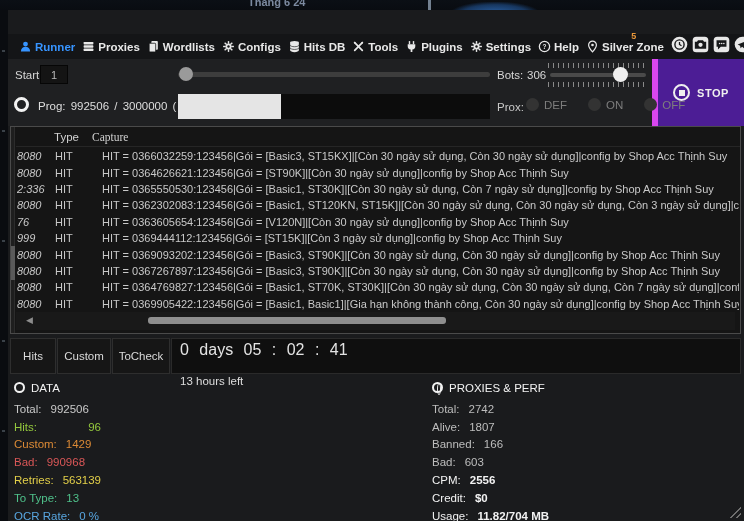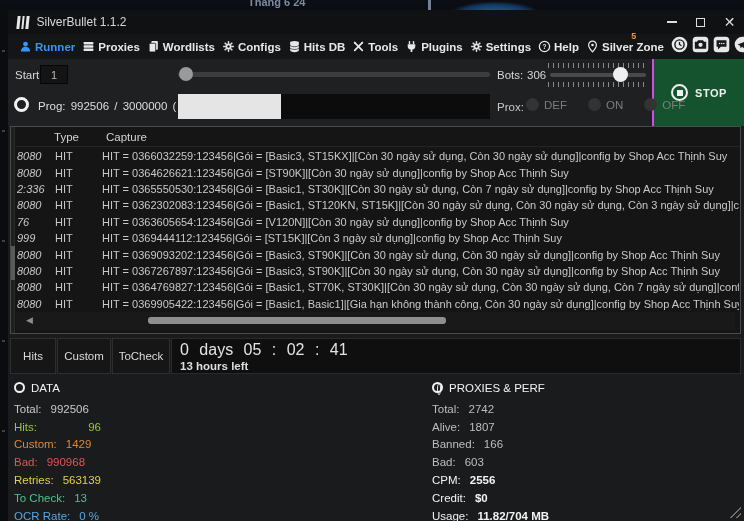--- a/index.html
+++ b/index.html
@@ -42,57 +42,57 @@
   .start-label { position:absolute; left:7px; top:10px; }
   .start-input { position:absolute; left:32px; top:6px; width:28px; height:19px; background:#141414; border:1px solid #060606; color:#b9b9b9; font-size:11px; text-align:center; font-family:inherit; }
   .slider1 { position:absolute; left:170px; top:13px; width:312px; height:5px; background:#3d3d3d; border-radius:3px; }
   .slider1 .handle { position:absolute; left:1px; top:-5px; width:14px; height:14px; border-radius:50%; background:#9a9a9a; }
   .bots-label { position:absolute; left:489px; top:10px; }
   .bots-value { position:absolute; left:519px; top:10px; color:#d6d6d6; font-size:11.5px; }
   .slider2 { position:absolute; left:542px; top:14px; width:96px; height:4px; background:#4a4a4a; border-radius:2px; }
   .slider2 .handle { position:absolute; top:-6px; width:15px; height:15px; border-radius:50%; background:#efefef; margin-left:-7px; }
   .ruler { position:absolute; left:540px; width:100px; height:5px; background:repeating-linear-gradient(90deg,#8a8a8a 0 1px,transparent 1px 5px); }
   .ruler.top { top:4px; } .ruler.bot { top:23px; }
-  .stop-panel { position:absolute; right:0; top:0; width:92px; height:67px; background:#14532d; border-left:2px solid #d946ef; display:flex; align-items:center; justify-content:center; gap:7px; cursor:default; }
+  .stop-panel { position:absolute; right:0; top:0; width:92px; height:67px; background:#4c1d95; border-left:6px solid #d946ef; display:flex; align-items:center; justify-content:center; gap:7px; cursor:default; }
   .stop-icon { width:17px; height:17px; border:2px solid #efefef; border-radius:50%; display:flex; align-items:center; justify-content:center; }
   .stop-icon i { width:6px; height:6px; background:#efefef; display:block; }
   .stop-label { color:#efefef; font-size:11px; font-weight:bold; letter-spacing:.5px; }
   .prog-ring { position:absolute; left:6px; top:38px; width:15px; height:15px; border:3.5px solid #f2f2f2; border-radius:50%; }
   .prog-text { position:absolute; left:30px; top:41px; color:#dedede; font-size:11.5px; word-spacing:2px; }
   .progressbar { position:absolute; left:170px; top:35px; width:312px; height:25px; background:#0c0c0c; }
   .progress-fill { height:100%; background:#e5e5e5; }
   .prox-label { position:absolute; left:489px; top:42px; color:#c9c9c9; }
   .prox-opts { position:absolute; left:518px; top:39px; display:flex; gap:21px; }
   .prox-opt { display:flex; align-items:center; gap:5px; cursor:default; }
   .radio-dot { width:13px; height:13px; border-radius:50%; background:#333; }
   .prox-opt .opt-label { color:#7d7d7d; font-size:11.5px; }
 
   
   .table { position:absolute; left:2px; top:116px; width:731px; height:208px; background:#151515; border:1px solid #4a4a4a; }
   .vscroll { position:absolute; left:0; top:0; width:4px; height:100%; background:#1e1e1e; border-right:1px solid #2c2c2c; }
   .vscroll .vthumb { position:absolute; left:0; top:58%; width:4px; height:34px; background:#5a5a5a; }
   .t-head { position:absolute; left:5px; top:0; right:0; height:20px; display:flex; align-items:center; border-bottom:1px solid #262626; color:#d2d2d2; font-size:11.5px; }
-  .th-type { position:absolute; left:38px; } .th-capture { position:absolute; left:90px; }
+  .th-type { position:absolute; left:38px; } .th-capture { position:absolute; left:76px;font-family:Liberation Serif, serif; }
   .t-body { position:absolute; left:5px; top:21px; right:1px; }
   .t-row { position:relative; height:16.4px; display:flex; align-items:center; color:#c9c9c9; font-size:11px; white-space:nowrap; overflow:hidden; }
   .t-proxy { position:absolute; left:1px; width:32px; overflow:hidden;font-style:italic; }
   .t-type { position:absolute; left:39px; }
   .t-capture { position:absolute; left:86px; right:0; overflow:hidden; }
   .hscroll { position:absolute; left:5px; right:5px; bottom:3px; height:18px; background:#191919; }
   .h-arrow { position:absolute; left:10px; top:3px; color:#8d8d8d; font-size:9px; }
   .h-thumb { position:absolute; left:132px; top:5px; width:298px; height:7px; background:#8f8f8f; border-radius:3px; }
 
   
   .tabsrow { position:absolute; left:2px; top:328px; width:731px; height:36px; display:flex; }
   .tab-btn { height:36px; background:#161616; border:1px solid #2e2e2e; color:#dadada; font-size:11.5px; display:flex; align-items:center; justify-content:center; cursor:default; }
   .tab-btn + .tab-btn { margin-left:1px; }
   .tab-hits { width:46px; } .tab-custom { width:54px; } .tab-tocheck { width:58px; }
   .timer-panel { flex:1; margin-left:1px; background:#0f0f0f; border:1px solid #2a2a2a; padding:2px 0 0 8px; }
   .timer-elapsed { color:#e3e3e3; font-size:16px; word-spacing:6px; }
-  .timer-remaining { color:#dedede; font-size:11.5px; margin-top:1px;font-weight:bold; }
+  .timer-remaining { color:#dedede; font-size:11.5px; margin-top:16px; }
 
   
   .stats { position:absolute; left:0; top:368px; width:100%; height:143px; }
   .stat-col { position:absolute; top:4px; }
   .col-data { left:6px; } .col-prox { left:424px; }
   .stat-head { display:flex; gap:6px; color:#f2f2f2; font-size:11.5px; font-weight:normal; height:18px; }
   .ring-icon { width:11px; height:11px; border:2.5px solid #f2f2f2; border-radius:50%; position:relative; }
   .ring-icon.globe:after { content:""; position:absolute; left:3px; top:-1px; width:4px; height:12px; border:1px solid #f2f2f2; border-radius:50%; box-sizing:border-box; }
   .stat-row { height:17.8px; display:flex; align-items:center; gap:9px; font-size:11.5px; }
   .stat-row .sv.bold { font-weight:bold; }
@@ -112,37 +112,20 @@
   <div class="desktop-left">
     <i style="top:40px"></i>
       <i style="top:120px"></i>
       <i style="top:230px"></i>
       <i style="top:330px"></i>
       <i style="top:420px"></i>
   </div>
 
   <div class="win">
 
-    <div class="titlebar">
-      <span class="logo">
-          <i></i>
-          <i></i>
-          <i></i>
-        </span>
-      <span class="win-title">SilverBullet 1.1.2</span>
-      <span class="win-btns">
-        <span class="win-btn">
-            <span class="min-bar"></span>
-          </span>
-        <span class="win-btn">
-            <span class="max-box"></span>
-          </span>
-        <span class="win-btn" style="font-size:14px;">✕</span>
-      </span>
-    </div>
 
     <div class="menubar">
       <span style="display:flex;gap:7px;align-items:center;">
           <span class="menu-item active">
             <span class="mi-icon">
               <svg viewBox="0 0 24 24" width="13" height="13" fill="currentColor">
                 <circle cx="12" cy="7.5" r="4.5"></circle>
                 <path d="M3.5 21a8.5 8.5 0 0117 0z"></path>
               </svg>
             </span>
@@ -433,21 +416,21 @@
             </div>
             <div class="stat-row" style="color: rgb(217, 87, 87);">
               <span class="sl">Bad:</span>
               <span class="sv">990968</span>
             </div>
             <div class="stat-row" style="color: rgb(226, 207, 73);">
               <span class="sl">Retries:</span>
               <span class="sv">563139</span>
             </div>
             <div class="stat-row" style="color: rgb(79, 193, 139);">
-              <span class="sl">To Check:</span>
+              <span class="sl">To Type:</span>
               <span class="sv">13</span>
             </div>
             <div class="stat-row" style="color: rgb(88, 166, 224);">
               <span class="sl">OCR Rate:</span>
               <span class="sv">0 %</span>
             </div>
           </div>
       </div>
       <div class="stat-col col-prox">
         <div class="stat-head">

